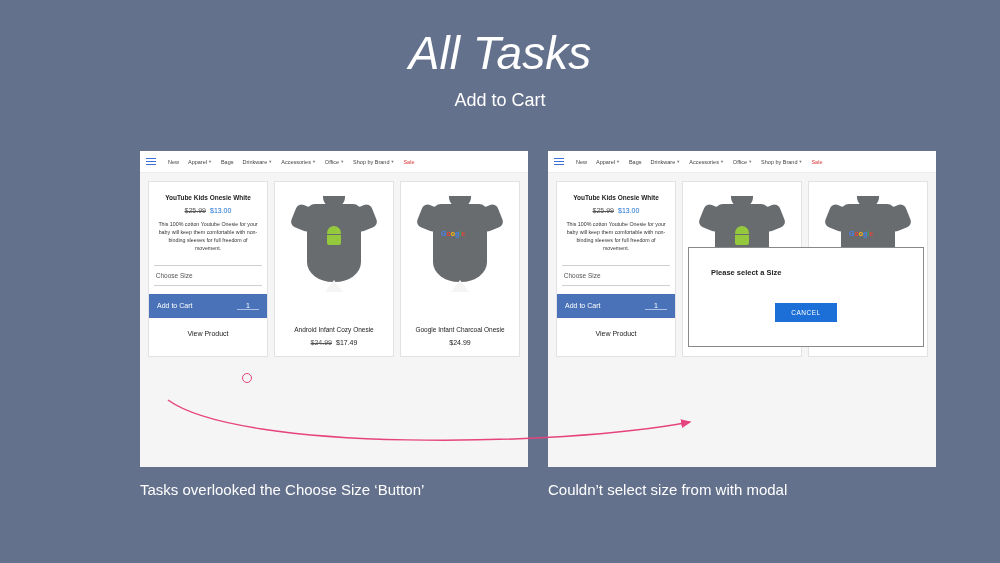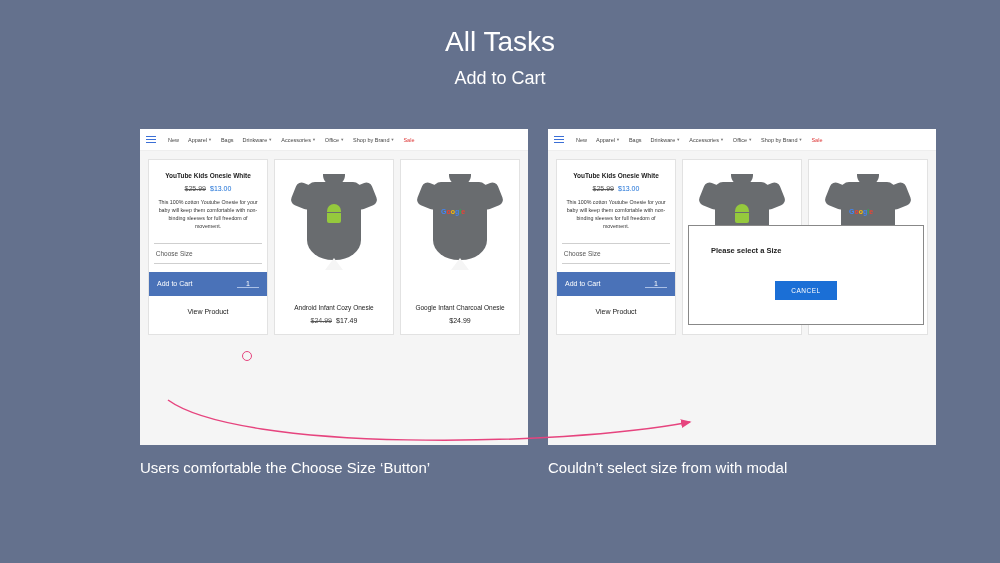--- a/index.html
+++ b/index.html
@@ -7,23 +7,24 @@
   width: 1000px;
   height: 563px;
   background: #64718d;
   font-family: "Helvetica Neue", Arial, sans-serif;
   overflow: hidden;
   position: relative;
 }
 .slide-title {
   color: #fff;
   text-align: center;
-  font-size: 28px;
+  font-size: 46px;
   font-weight: 300;
   padding-top: 26px;
+  font-style: italic;
 }
 .slide-subtitle {
   color: #fff;
   text-align: center;
   font-size: 18px;
   font-weight: 300;
   margin-top: 10px;
 }
 .panels {
   display: flex;
@@ -275,21 +276,21 @@
               <div class="body"></div>
               <div class="snap"></div>
             <div class="google-logo"><span class="g1">G</span><span class="g2">o</span><span class="g3">o</span><span class="g4">g</span><span class="g5">l</span><span class="g6">e</span></div>
           </div>
           <div class="prod-name">Google Infant Charcoal Onesie</div>
           <div class="prod-price">$24.99</div>
         </div>
       </div>
       <div class="hotspot" style="left:102px; top:222px;"></div>
     </div>
-    <div class="caption">Users comfortable the Choose Size ‘Button’</div>
+    <div class="caption">Tasks overlooked the Choose Size ‘Button’</div>
   </div>
 
   <div class="panel">
     <div class="browser-shot">
       <div class="navbar">
         <div class="hamburger">
             <span></span>
             <span></span>
             <span></span>
           </div>

